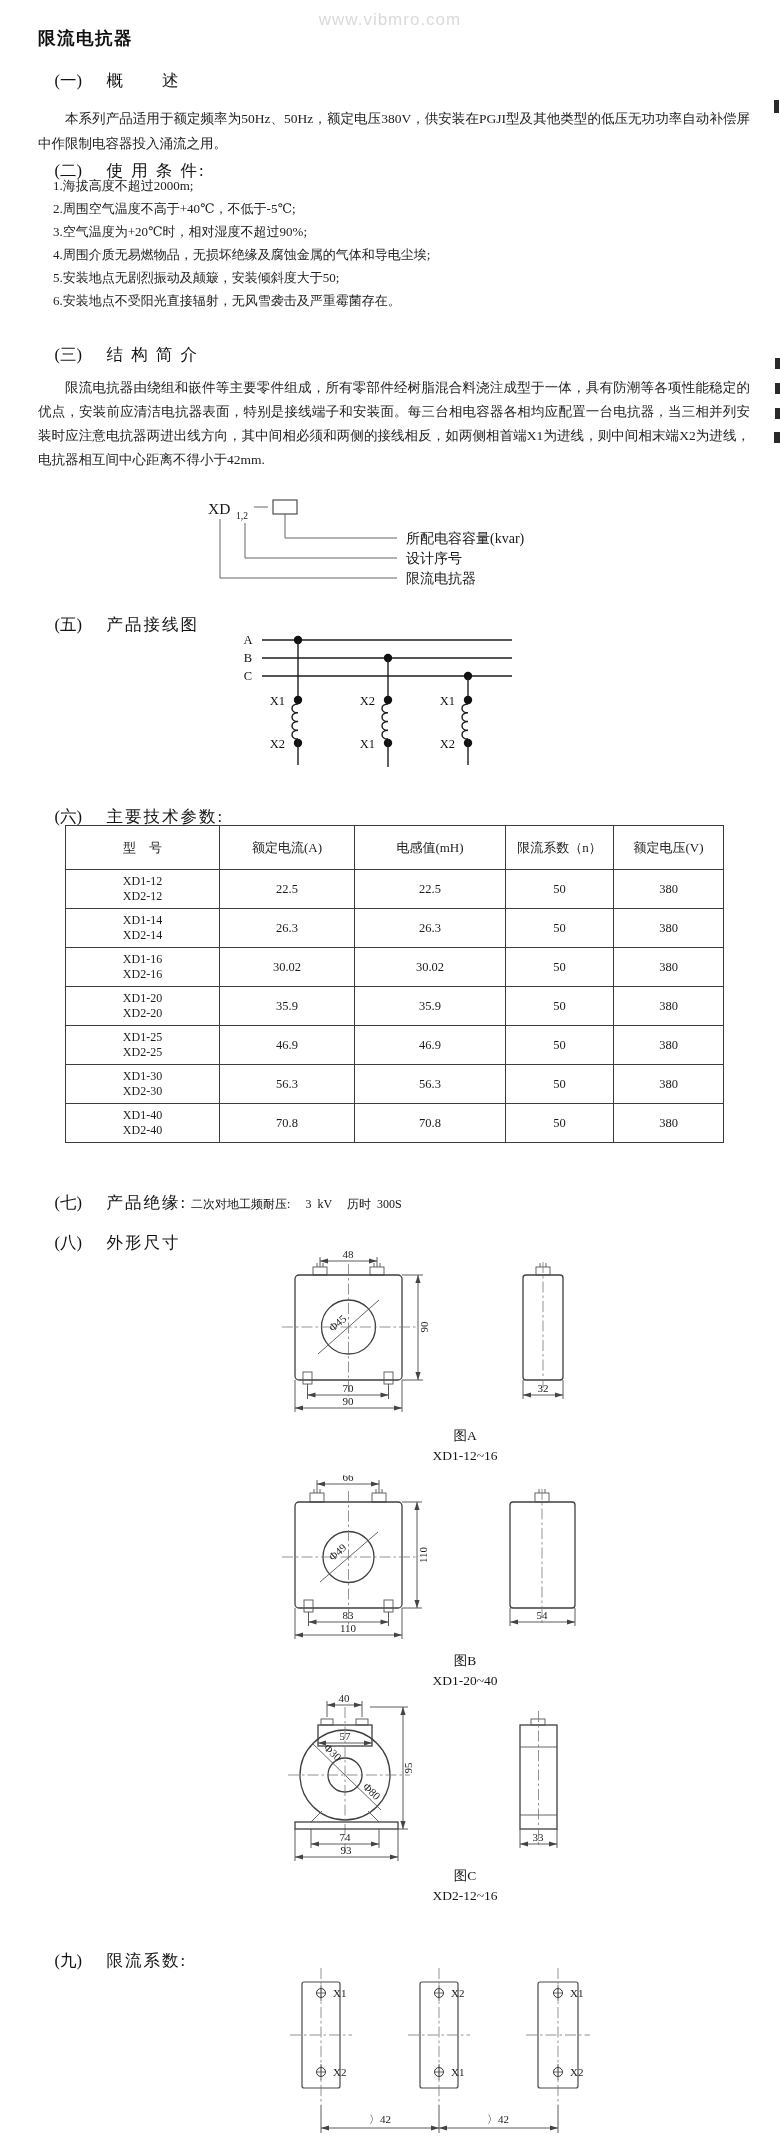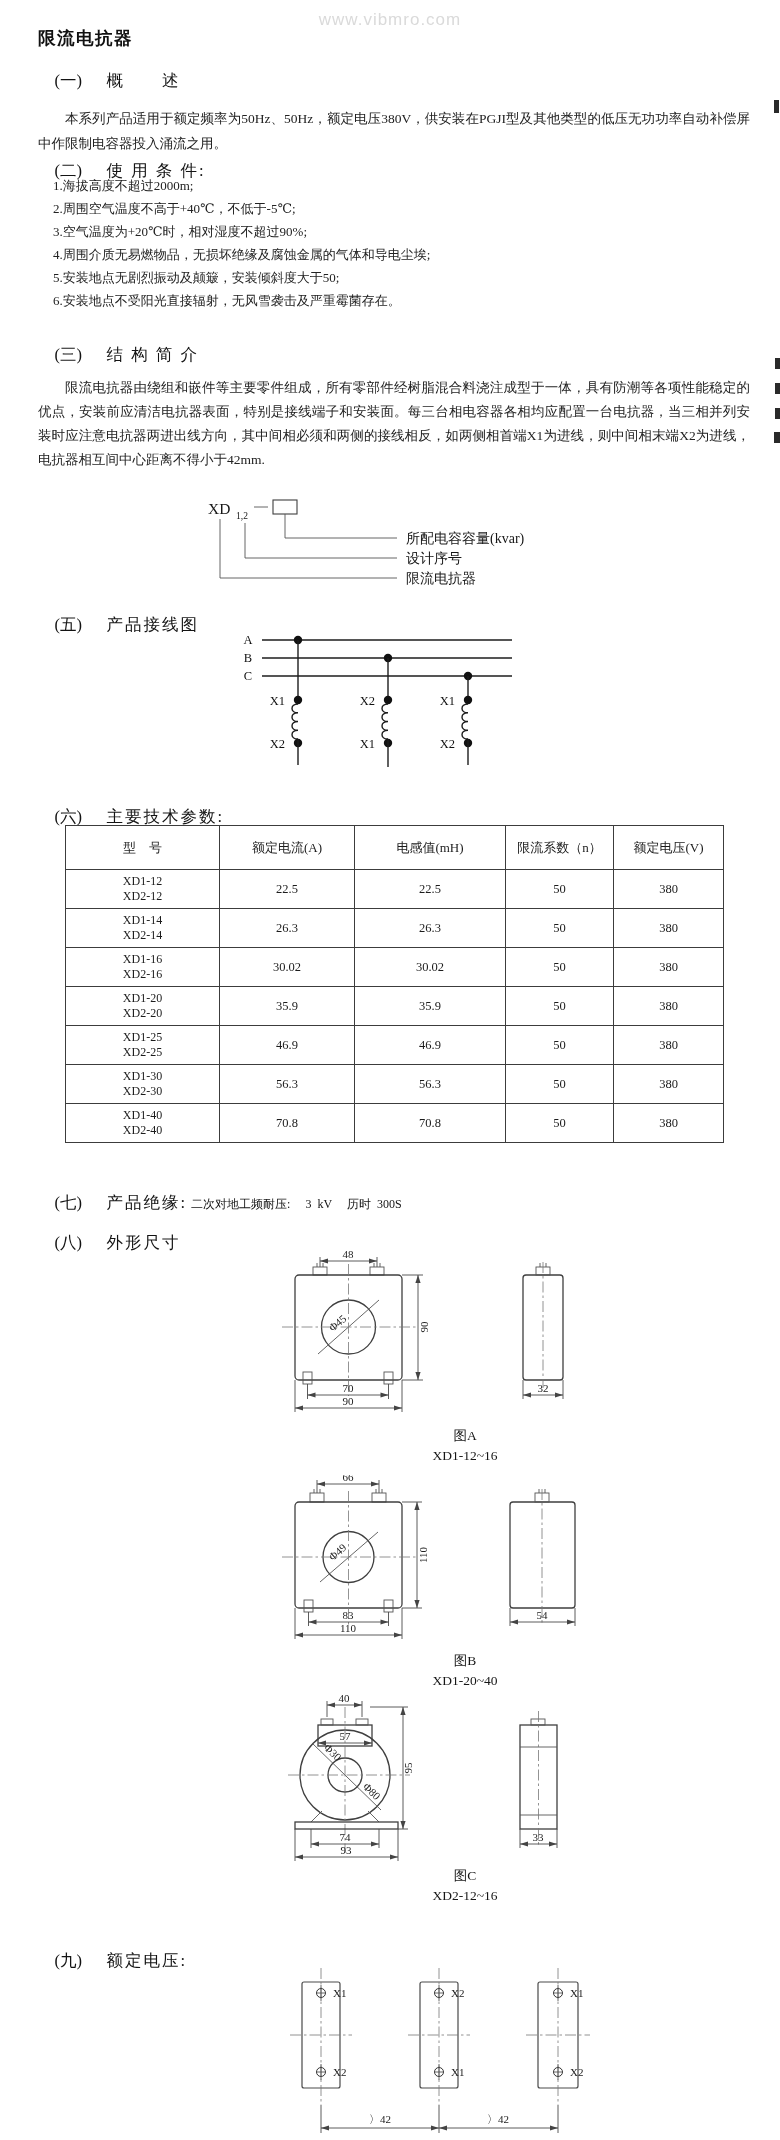--- a/index.html
+++ b/index.html
@@ -374,21 +374,21 @@
     <line class="dim" x1="307" y1="134" x2="307" y2="153"></line>
     <line class="dim" x1="270" y1="149" x2="307" y2="149" marker-start="url(#arr)" marker-end="url(#arr)"></line>
     <text class="dt" x="288" y="146" text-anchor="middle">33</text>
   </svg>
   <div class="figcap" style="top:1866px">
     <div>图C</div>
     <div>XD2-12~16</div>
   </div>
 
   <div class="sec" style="top:1930px">
-    <span class="num">(九)</span><span class="t">额定电压:</span>
+    <span class="num">(九)</span><span class="t">限流系数:</span>
   </div>
   <svg class="fig" style="left:280px;top:1962px" width="330" height="178" viewBox="0 0 330 178">
 
     <g>
       <rect x="22" y="20" width="38" height="106" rx="2" fill="none" stroke="#4a4a4a" stroke-width="1.2"></rect>
       <line class="cl" x1="41" y1="6" x2="41" y2="143"></line>
       <line class="cl" x1="10" y1="73" x2="72" y2="73"></line>
       <circle cx="41" cy="31" r="4.5" fill="none" stroke="#333" stroke-width="1"></circle>
       <line class="thin" x1="41" y1="23" x2="41" y2="39"></line>
       <line class="thin" x1="36.5" y1="31" x2="45.5" y2="31"></line>

